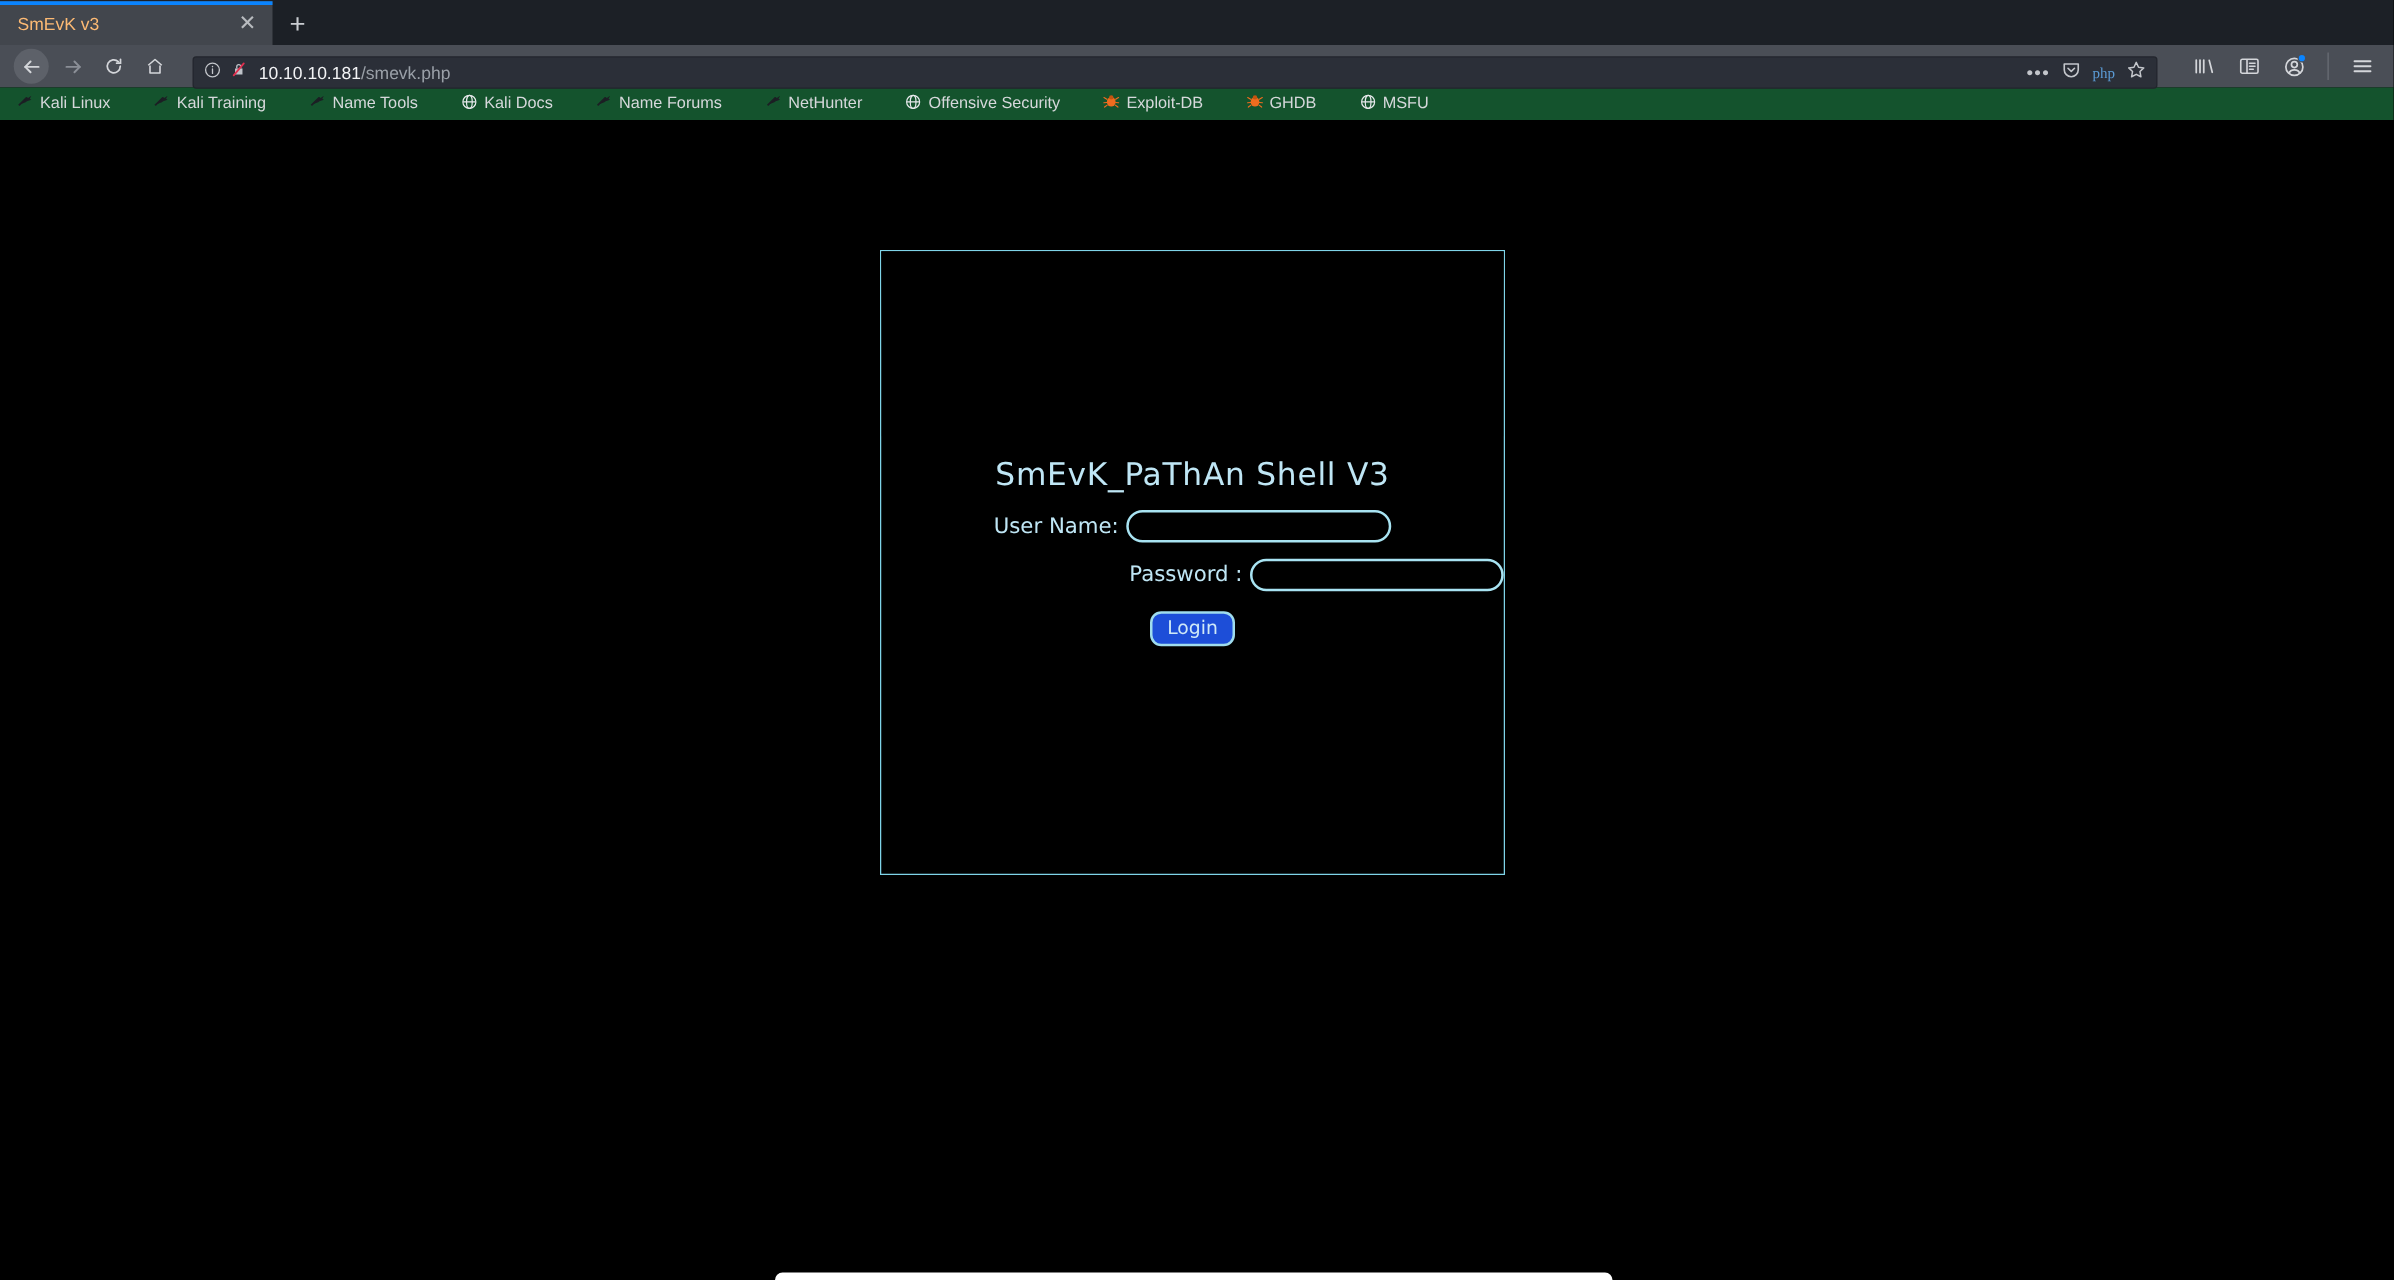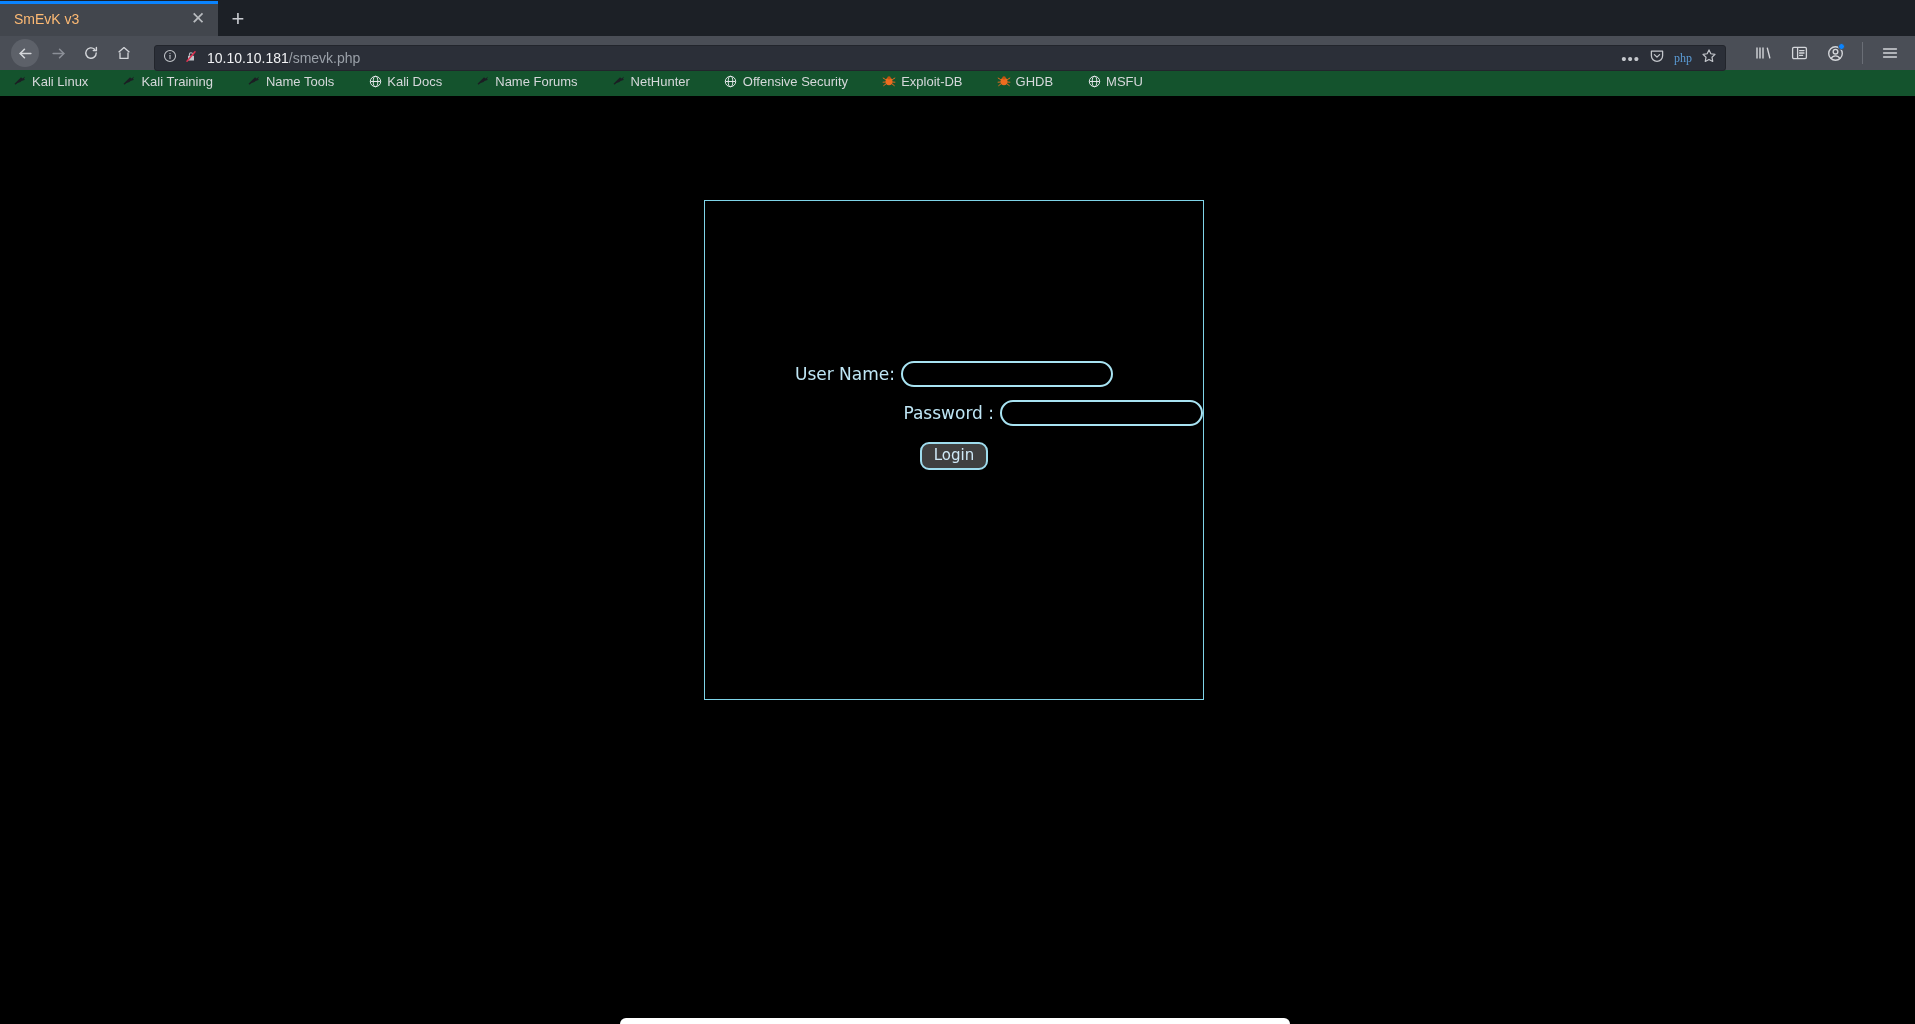--- a/index.html
+++ b/index.html
@@ -160,21 +160,21 @@
     border: 2px solid #a8e3f2; border-radius: 14px;
     outline: none; color: #cfeef9;
     font-family: "DejaVu Sans", sans-serif; font-size: 14px;
     padding: 0 10px;
   }
   .finput.user { width: 212px; }
   .finput.pass { width: 203px; }
 
   .btn-row { display: flex; justify-content: center; margin-top: 16px; }
   .login-btn {
-    background: #404040;
+    background: #1d4ed8;
     border: 2px solid #9fdced; border-radius: 9px;
     color: #cfe9f7; font-size: 15px;
     font-family: "DejaVu Sans", sans-serif;
     padding: 4px 12px 5px; line-height: 1;
   }
 
   .page-bottom-strip {
     position: absolute; left: 620px; bottom: 0;
     width: 670px; height: 6px;
     background: #ffffff; border-radius: 6px 6px 0 0;
@@ -394,20 +394,21 @@
       <span>MSFU</span>
     </div>
   </div>
 
   <div class="viewport">
 
     <div class="shell-panel">
 
       <div class="banner"></div>
 
+      <div class="shell-title">SmEvK_PaThAn Shell V3</div>
 
       <div class="form-row">
         <span class="flabel">User Name:</span>
         <input class="finput user" type="text" placeholder="" style="">
       </div>
 
       <div class="form-row pw">
         <span class="flabel">Password :</span>
         <input class="finput pass" type="password" placeholder="" style="">
       </div>

